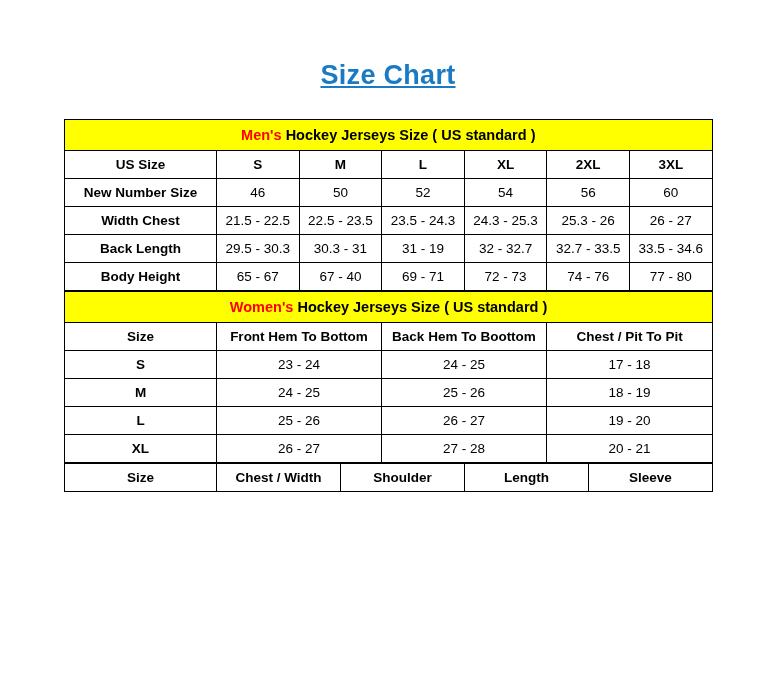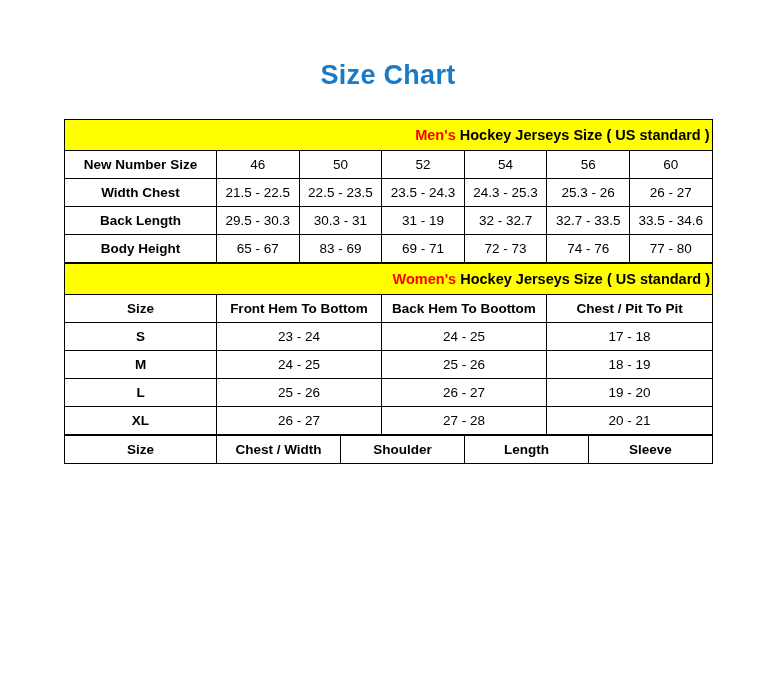--- a/index.html
+++ b/index.html
@@ -21,20 +21,21 @@
     box-sizing: border-box;
   }
   .title {
     text-align: center;
     color: #1a7bc4;
     font-size: 27px;
     font-weight: bold;
     padding-top: 62px;
     line-height: 1;
     letter-spacing: 0.3px;
+    text-decoration: underline;
   }
   .chart-wrap {
     margin: 0 auto;
     padding-top: 30px;
     width: 648px;
   }
   table {
     border-collapse: collapse;
     width: 648px;
     table-layout: fixed;
@@ -47,21 +48,20 @@
     font-weight: normal;
     height: 27px;
     padding: 0 2px;
     background: #ffffff;
   }
   .section-head td {
     background: #ffff00;
     font-weight: bold;
     font-size: 14.5px;
     height: 30px;
-    text-align: right;
   }
   .section-head .accent {
     color: #ff0000;
   }
   .colhead td {
     font-weight: bold;
   }
   .rowlabel {
     font-weight: bold;
   }
@@ -104,20 +104,29 @@
           <col class="c2">
           <col class="c3">
           <col class="c4">
           <col class="c5">
           <col class="c6">
       </colgroup>
       <tbody>
         <tr class="section-head">
           <td colspan="7"><span class="accent">Men's</span><span> Hockey Jerseys Size ( US standard )</span></td>
         </tr>
+        <tr class="colhead">
+          <td>US Size</td>
+          <td>S</td>
+          <td>M</td>
+          <td>L</td>
+          <td>XL</td>
+          <td>2XL</td>
+          <td>3XL</td>
+        </tr>
         <tr>
           <td class="rowlabel">New Number Size</td>
           <td>46</td>
           <td>50</td>
           <td>52</td>
           <td>54</td>
           <td>56</td>
           <td>60</td>
         </tr>
         <tr>
@@ -134,21 +143,21 @@
           <td>29.5 - 30.3</td>
           <td>30.3 - 31</td>
           <td>31 - 19</td>
           <td>32 - 32.7</td>
           <td>32.7 - 33.5</td>
           <td>33.5 - 34.6</td>
         </tr>
         <tr>
           <td class="rowlabel">Body Height</td>
           <td>65 - 67</td>
-          <td>83 - 69</td>
+          <td>67 - 40</td>
           <td>69 - 71</td>
           <td>72 - 73</td>
           <td>74 - 76</td>
           <td>77 - 80</td>
         </tr>
       </tbody>
     </table>
 
     <table class="women">
       <colgroup>

